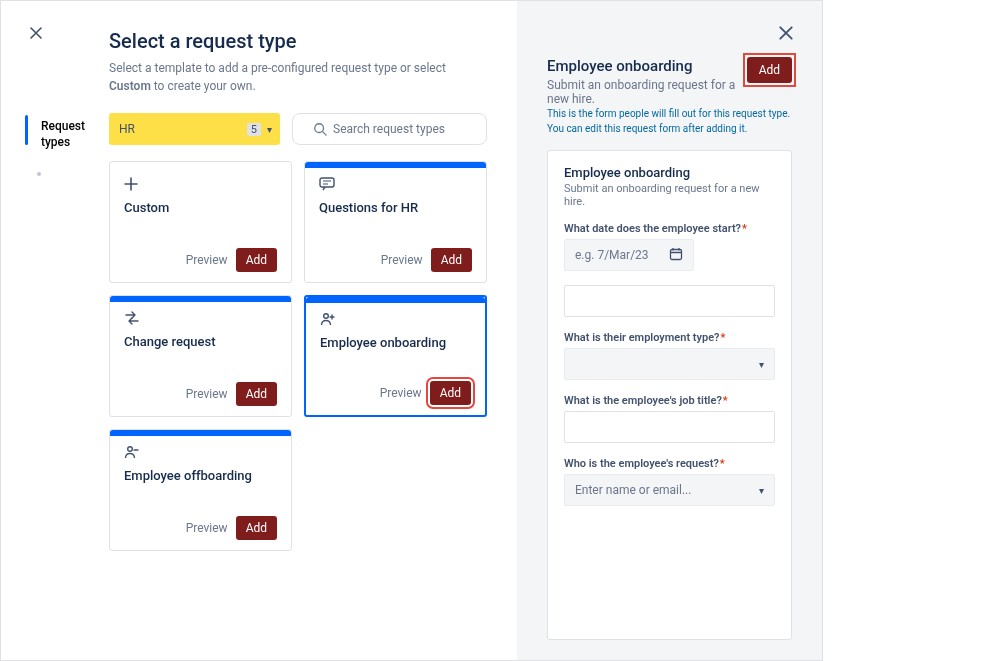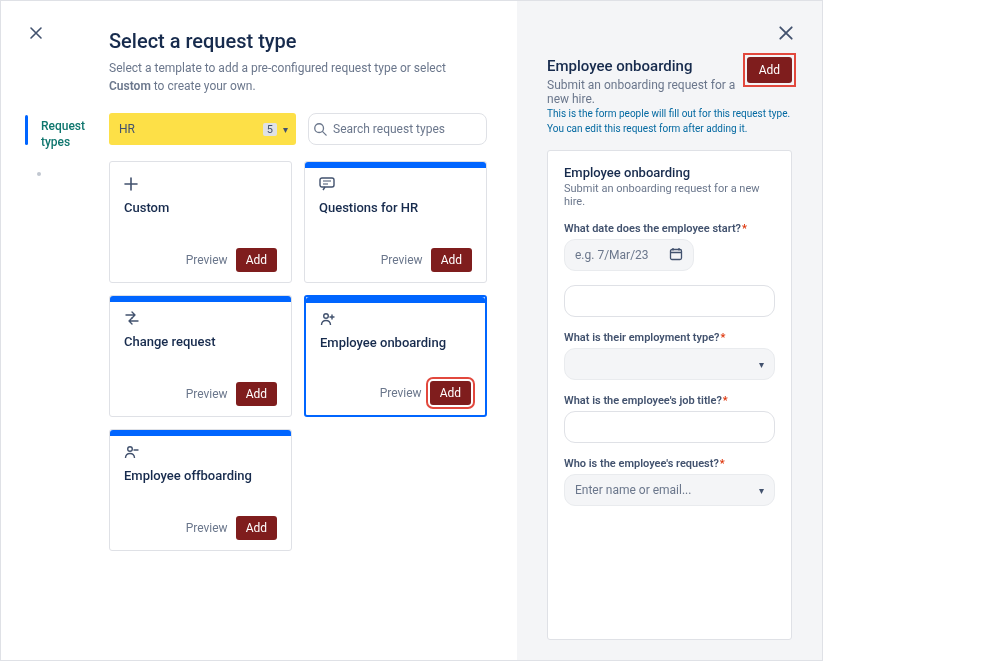--- a/index.html
+++ b/index.html
@@ -31,21 +31,21 @@
 .left-header { margin-left: 78px; }
 .left-header h1 { font-size: 20px; font-weight: 500; color: #172B4D; margin-bottom: 6px; }
 .left-header p { font-size: 12px; color: #6B778C; line-height: 1.5; }
 .left-header p b { font-weight: 600; color: #6B778C; }
 
 .below-header { display: flex; margin-top: 18px; }
 .sidebar { width: 78px; padding-top: 4px; }
 .sidebar-item {
   position: relative;
   font-size: 12px;
-  color: #0f766e;
+  color: #000000;
   font-weight: 500;
   padding: 2px 0 2px 10px;
   margin-bottom: 20px;
   line-height: 1.3;
 }
 .sidebar-item::before {
   content: "";
   position: absolute;
   left: -6px;
   top: -2px;
@@ -72,21 +72,21 @@
 .select-hr .spacer { flex: 1; }
 .select-hr .count { background: #DFE1E6; color: #42526E; font-size: 11px; border-radius: 2px; padding: 0 4px; margin-right: 6px; }
 .chevron { font-size: 10px; color: #42526E; }
 .search-box {
   flex: 1;
   height: 32px;
   border: 1px solid #DFE1E6;
   border-radius: 8px;
   display: flex;
   align-items: center;
-  padding: 0 4px;
+  padding: 0 20px;
   color: #6B778C;
   font-size: 12px;
 }
 .search-box svg { margin-right: 6px; }
 
 .card-grid { display: grid; grid-template-columns: 1fr 1fr; gap: 12px; }
 .card {
   border: 1px solid #DFE1E6;
   border-radius: 3px;
   padding: 14px 14px 10px 14px;
@@ -144,21 +144,21 @@
 }
 .form-preview h3 { font-size: 13px; font-weight: 500; margin-bottom: 2px; }
 .form-preview .form-sub { font-size: 11px; color: #6B778C; margin-bottom: 14px; }
 .field { margin-bottom: 14px; }
 .field-label { font-size: 11px; font-weight: 600; color: #42526E; margin-bottom: 4px; }
 .req { color: #DE350B; margin-left: 1px; }
 .text-input, .select-input, .date-input {
   width: 100%;
   height: 32px;
   border: 1px solid #DFE1E6;
-  border-radius: 11px;
+  border-radius: 2px;
   background: #fff;
   font-size: 12px;
   padding: 0 10px;
   color: #6B778C;
   display: flex;
   align-items: center;
 }
 .date-input { width: 130px; justify-content: space-between; background:#F4F5F7; border-color:#e9ebee;}
 .select-input { background: #F4F5F7; justify-content: space-between; border-color:#e9ebee;}
 .select-input.empty { justify-content: flex-end; }

